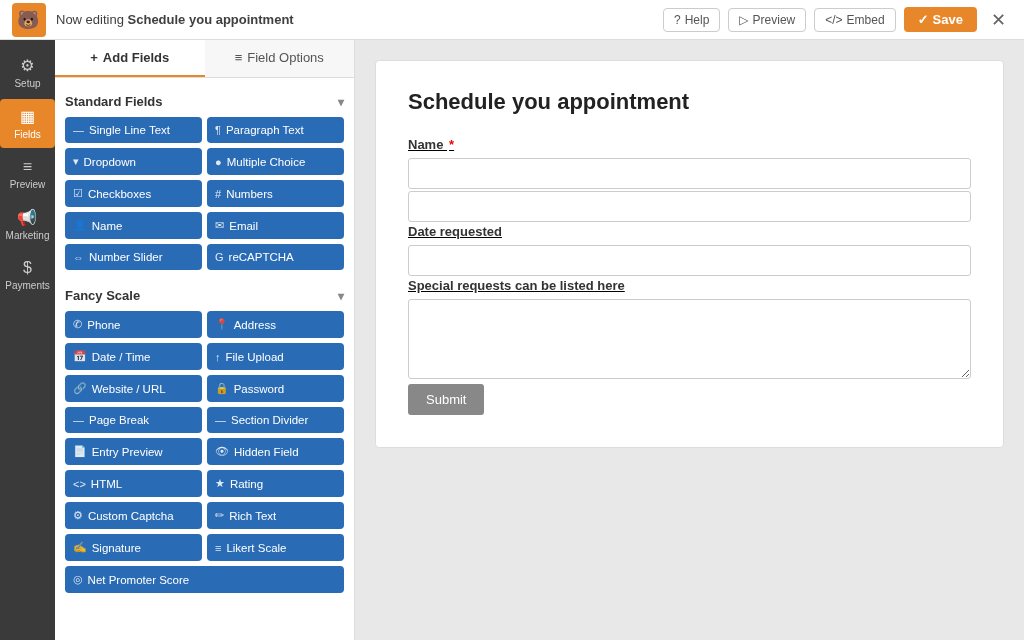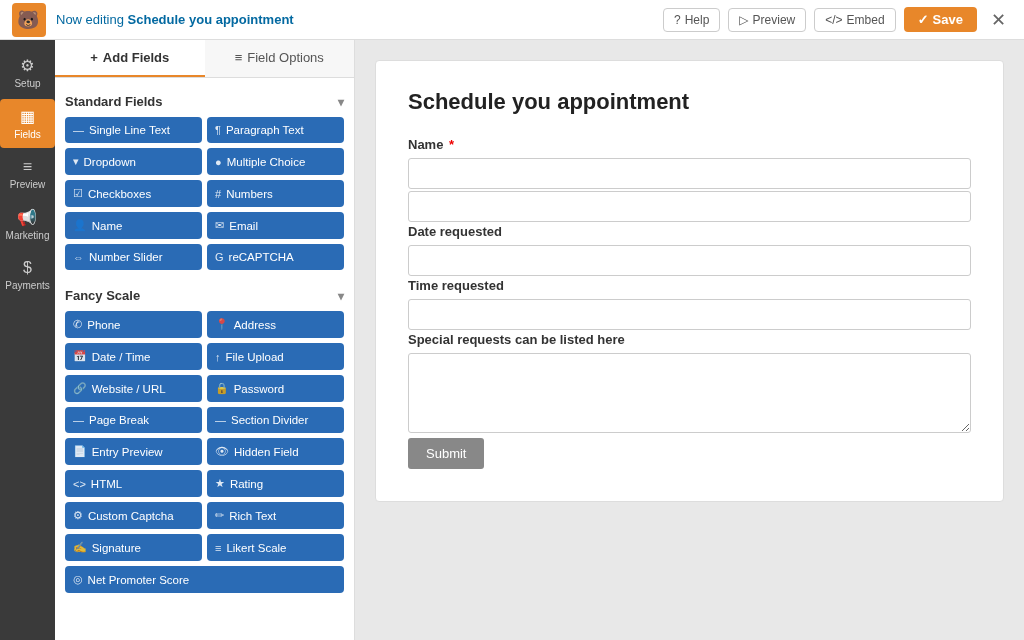--- a/index.html
+++ b/index.html
@@ -18,21 +18,21 @@
     }
     #topbar .logo {
       width: 34px; height: 34px;
       background: #e8872a;
       border-radius: 4px;
       display: flex; align-items: center; justify-content: center;
       font-size: 18px;
     }
     #topbar .editing-text {
       font-size: 13px;
-      color: #0369a1;
+      color: #404040;
       flex: 1;
     }
     #topbar .editing-text strong { font-weight: 700; }
     #topbar .top-actions {
       display: flex; align-items: center; gap: 8px;
     }
     .btn-help {
       background: none; border: 1px solid #ccc; border-radius: 4px; padding: 4px 10px; cursor: pointer; color: #555; font-size: 12px; display: flex; align-items: center; gap: 4px;
     }
     .btn-preview {
@@ -153,20 +153,21 @@
       margin: 0 auto;
     }
     #form-container h1 {
       font-size: 22px;
       font-weight: 600;
       color: #222;
       margin-bottom: 22px;
     }
     .form-field {
       margin-bottom: 2px;
+      text-decoration: underline;
     }
     .form-field label {
       display: block;
       font-size: 13px;
       font-weight: 600;
       color: #333;
       margin-bottom: 6px;
     }
     .form-field label .required { color: #e00; margin-left: 2px; }
     .form-field input[type="text"],
@@ -317,24 +318,20 @@
       <div class="form-field">
         <input type="text" style="">
       </div>
 
 
       <div class="form-field">
         <label>Date requested</label>
         <input type="text" style="">
       </div>
 
-      <div class="form-field">
-        <label>Time requested</label>
-        <input type="text" style="">
-      </div>
 
       <div class="form-field">
         <label>Special requests can be listed here</label>
         <textarea style=""></textarea>
       </div>
 
       <button class="submit-btn">Submit</button>
     </div>
   </div>
 

